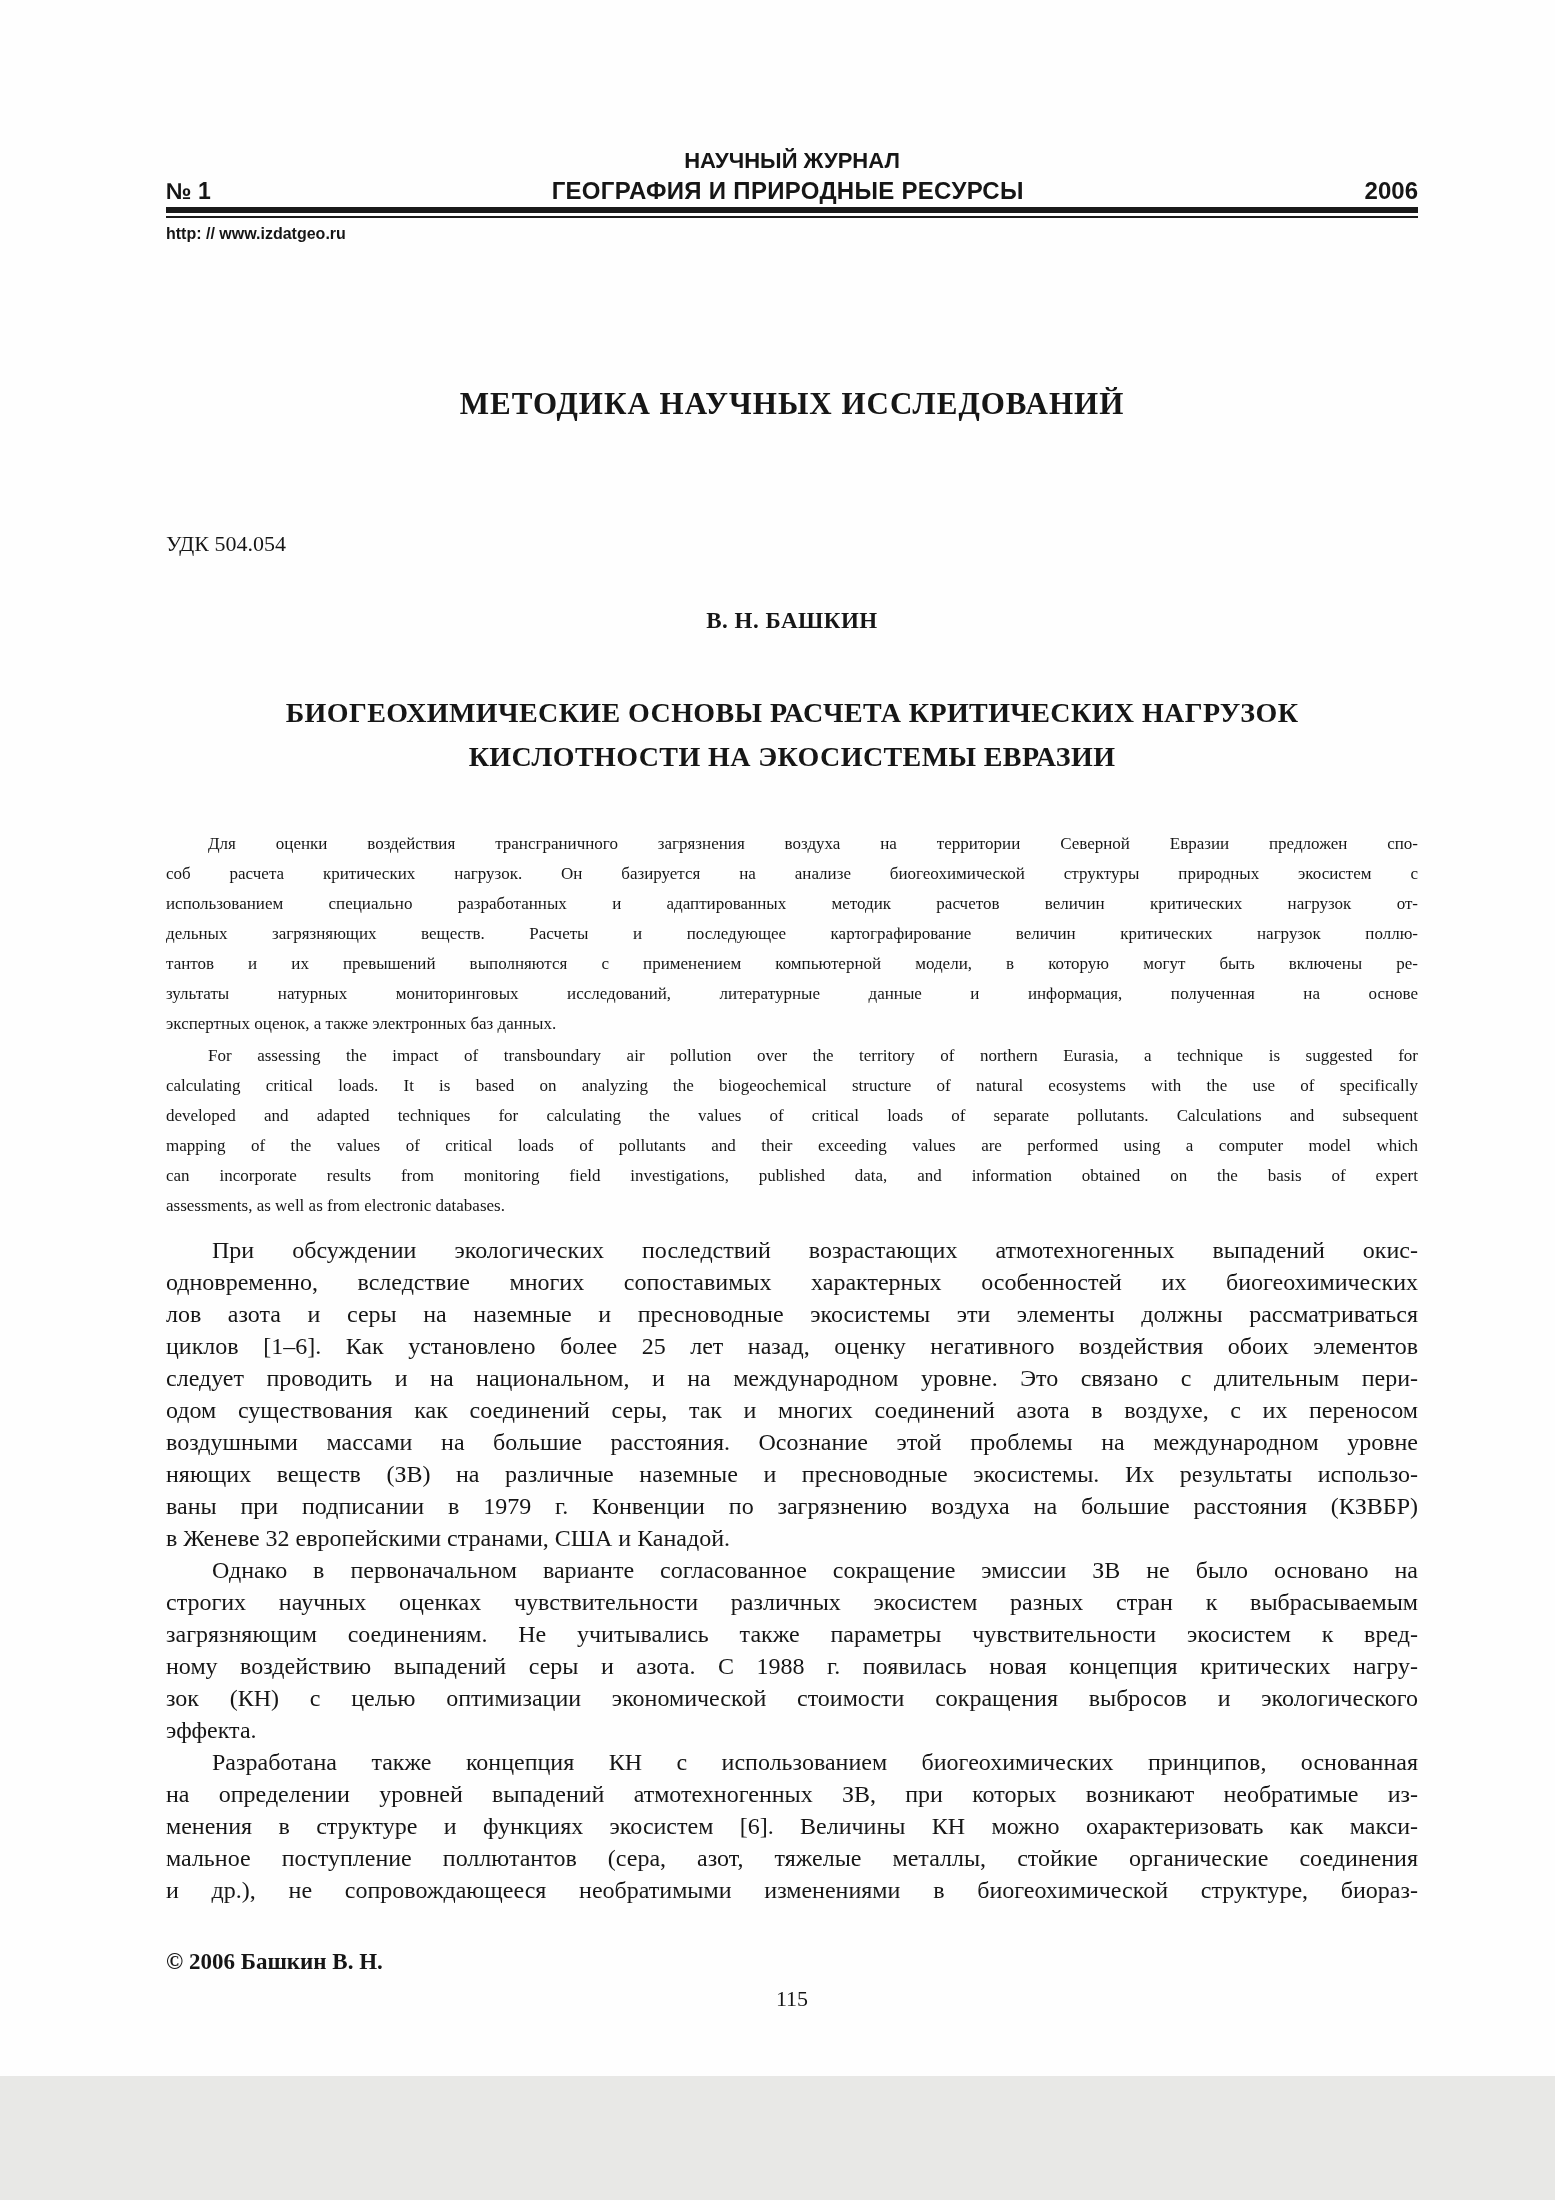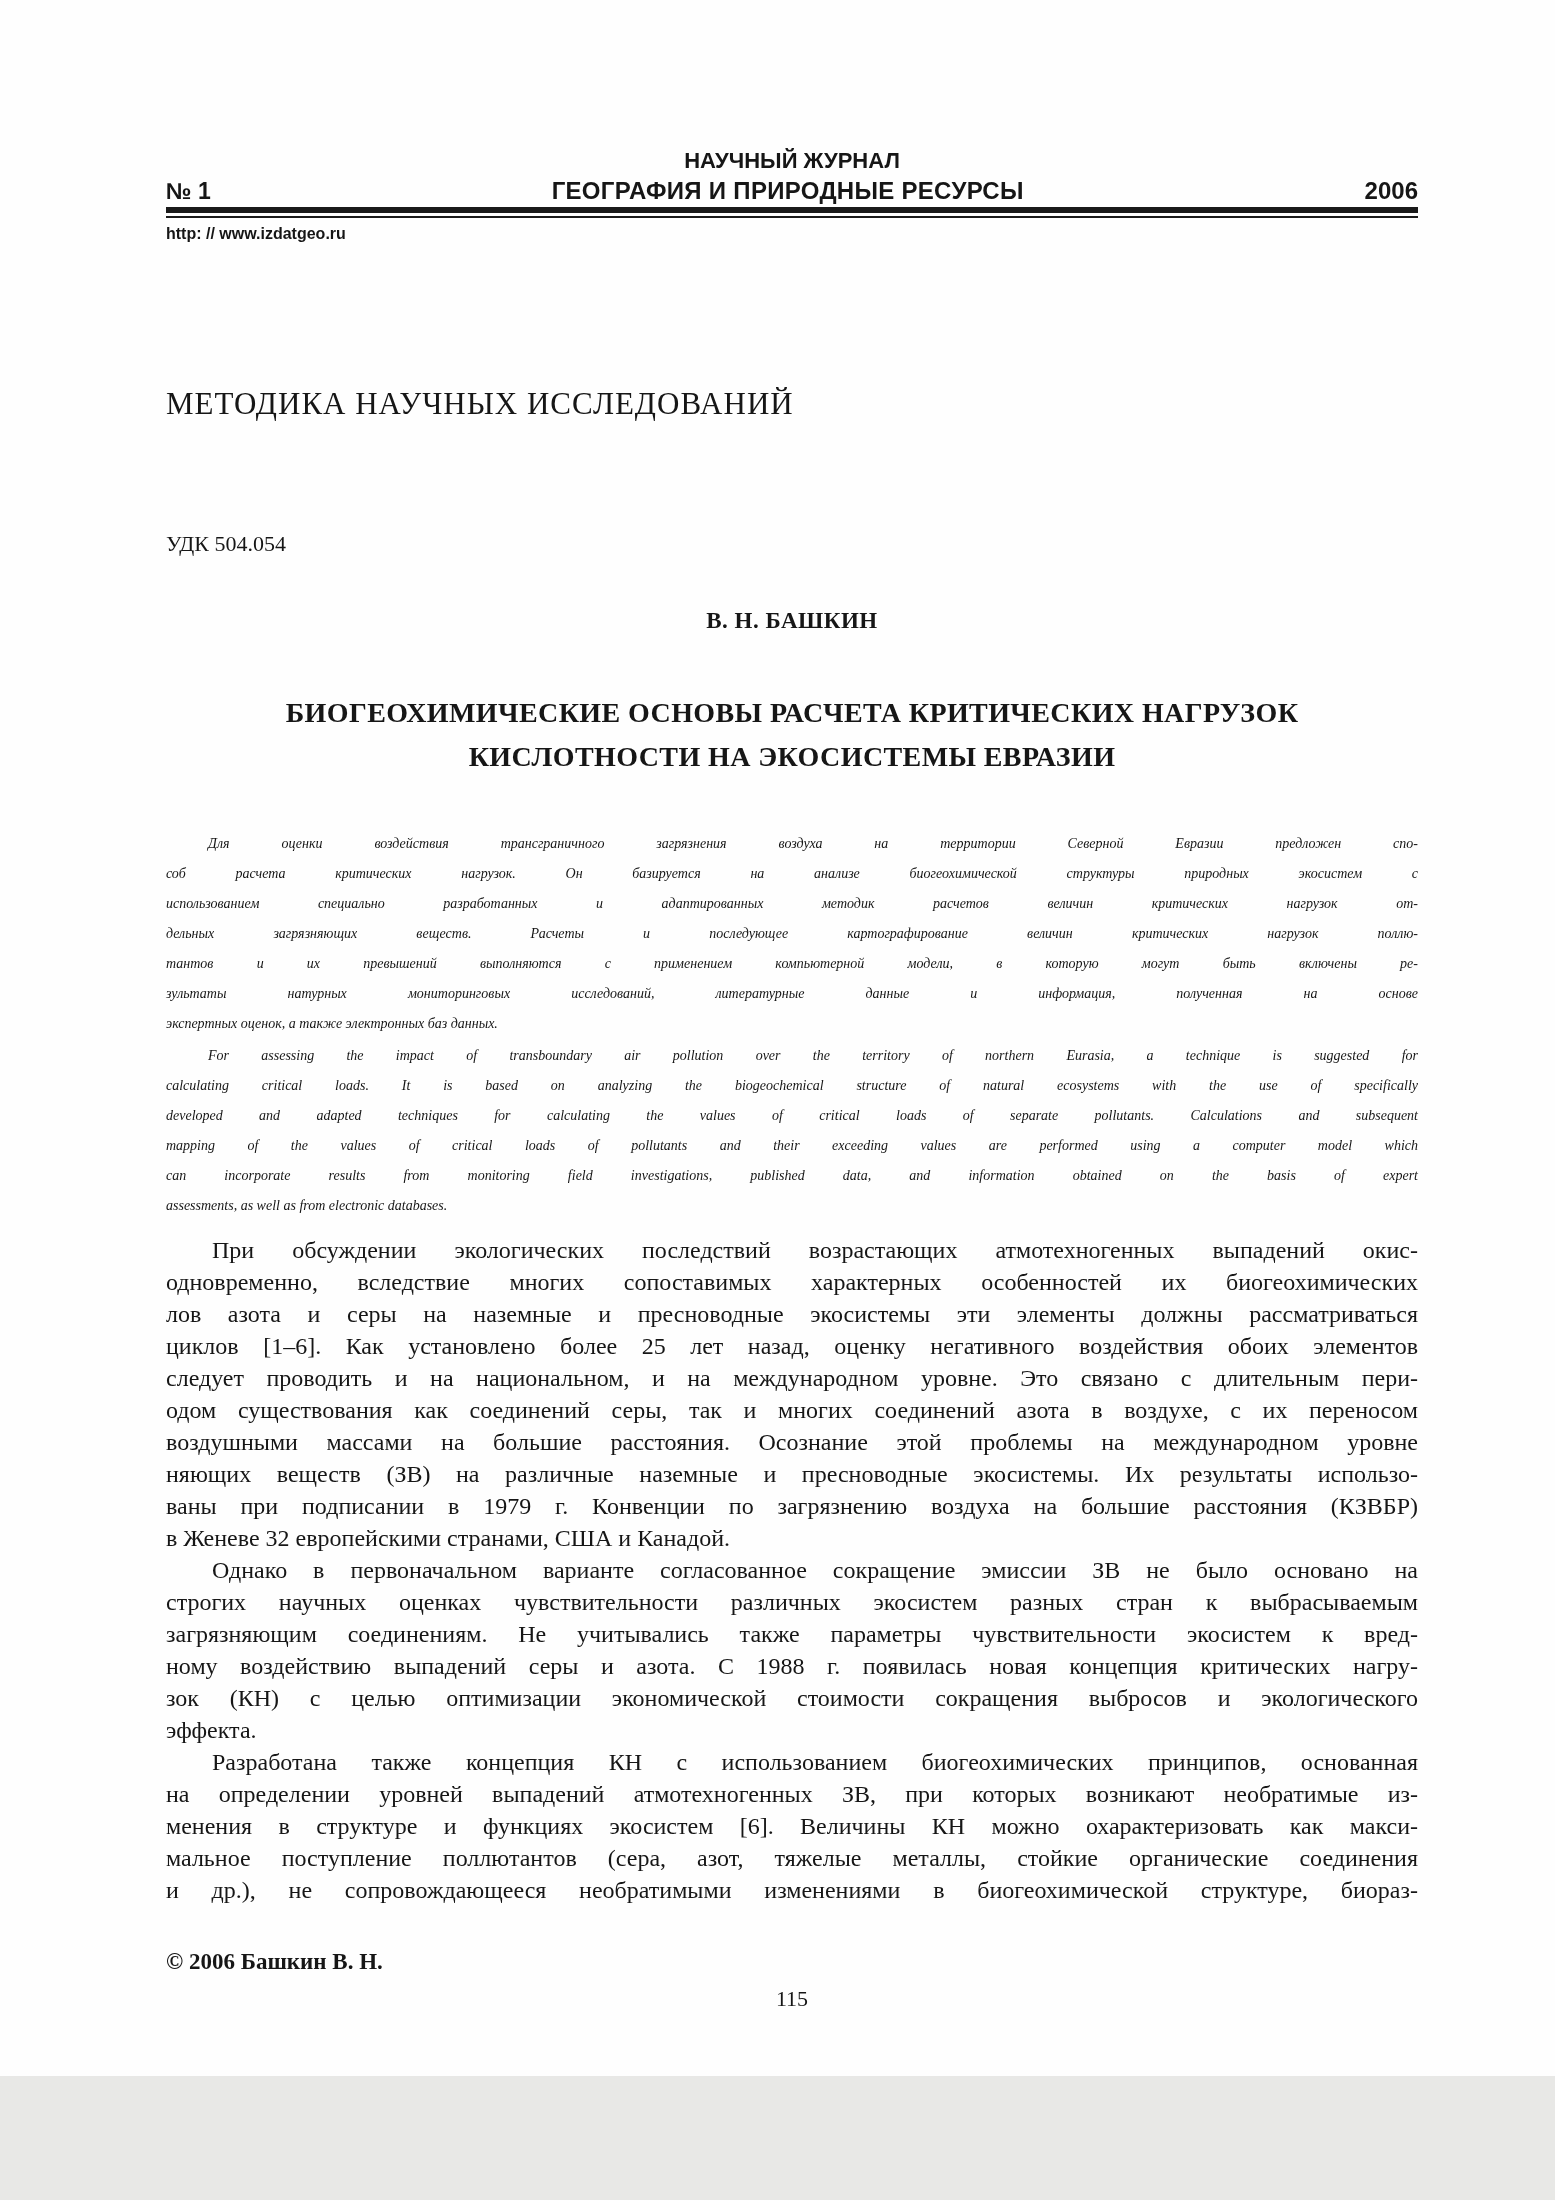--- a/index.html
+++ b/index.html
@@ -20,30 +20,30 @@
   .h-row     { top: 177px; display: flex; justify-content: space-between; align-items: baseline; }
   .h-issue   { font-family: "Liberation Sans", sans-serif; font-weight: 700; font-size: 23px; }
   .h-title   { font-family: "Liberation Sans", sans-serif; font-weight: 700; font-size: 24px; letter-spacing: .3px; }
   .h-year    { font-family: "Liberation Sans", sans-serif; font-weight: 700; font-size: 24px; }
   .h-rules   { top: 207px; }
   .rule-thick { height: 6px; background: #1a1a1a; }
   .rule-thin  { height: 2px; background: #1a1a1a; margin-top: 3px; }
   .h-url     { top: 225px; text-align: left; font-family: "Liberation Sans", sans-serif; font-weight: 700; font-size: 16px; }
 
   
-  .section-title { top: 386px; font-weight: 400; font-size: 31px; letter-spacing: 1px; }
+  .section-title { top: 386px; text-align: center; font-weight: 700; font-size: 31px; letter-spacing: 1px; }
   .udc       { top: 531px; font-size: 22px; }
   .author    { top: 608px; text-align: center; font-weight: 700; font-size: 23px; letter-spacing: .5px; }
   .art-title { top: 691px; text-align: center; font-weight: 700; font-size: 28px; line-height: 44px; letter-spacing: .4px; }
 
   
   .line { text-align: justify; text-align-last: justify; white-space: normal; }
   .line.last { text-align-last: left; }
 
-  .abstract { font-style: italic; font-size: 14px; line-height: 30px; }
+  .abstract { font-size: 17px; line-height: 30px; }
   .abstract .line.first { text-indent: 42px; }
   .ab-ru { top: 829px; }
   .ab-en { top: 1041px; }
 
   .bodytext { top: 1234px; font-size: 24px; line-height: 32px; }
   .bodytext .line.first { text-indent: 46px; }
 
   
   .copyright { top: 1949px; font-weight: 700; font-size: 23px; }
   .pagenum   { top: 1986px; text-align: center; font-size: 22px; }

